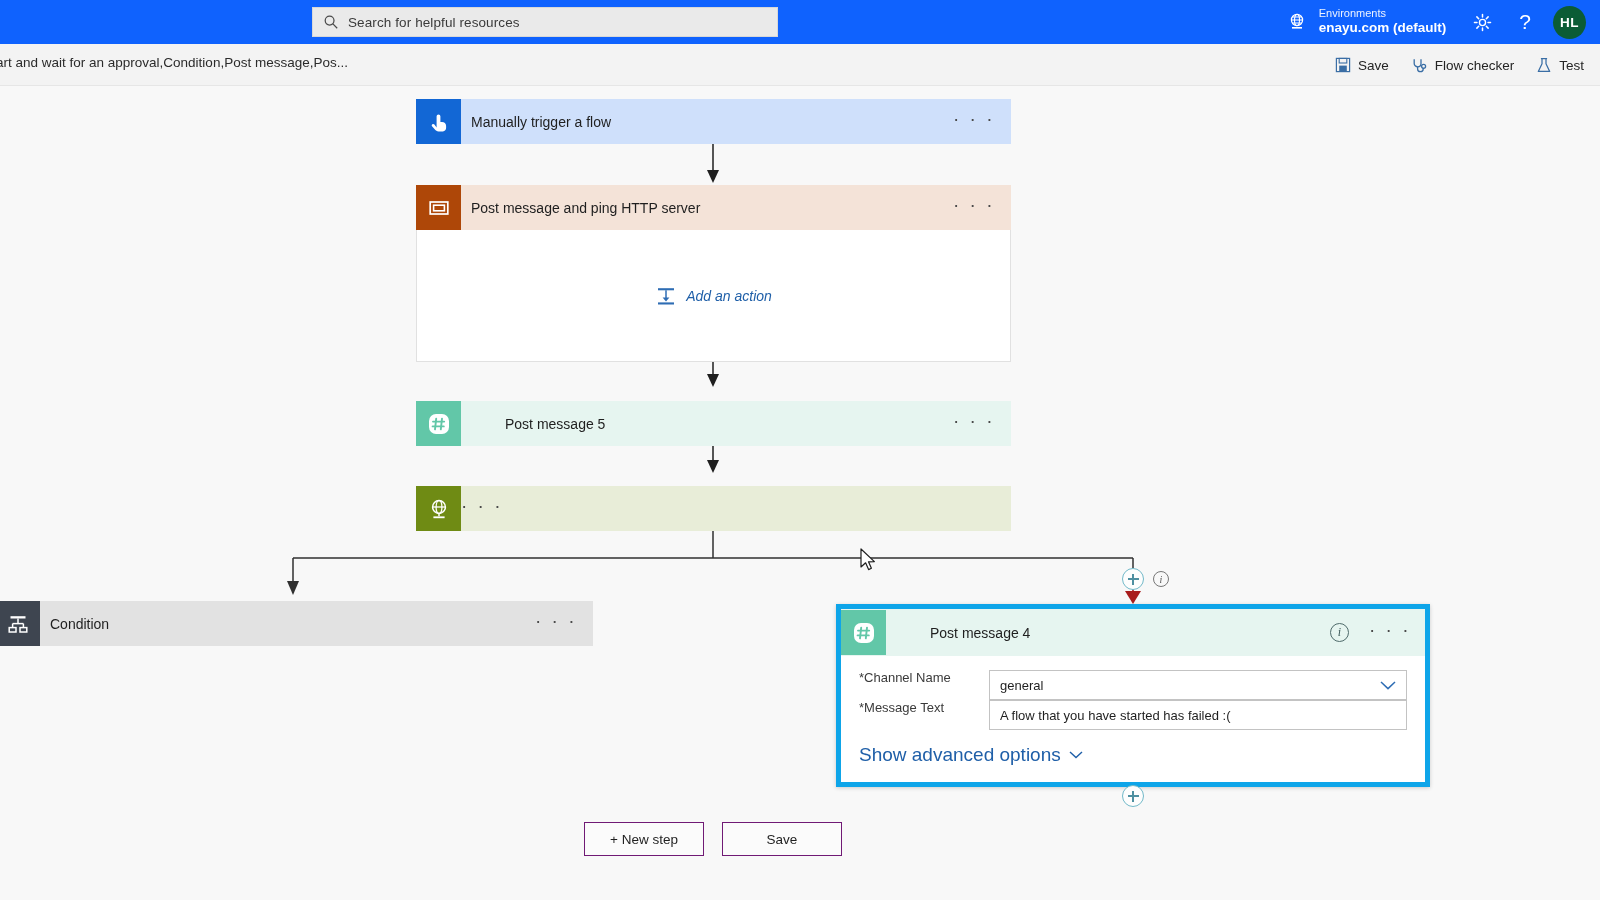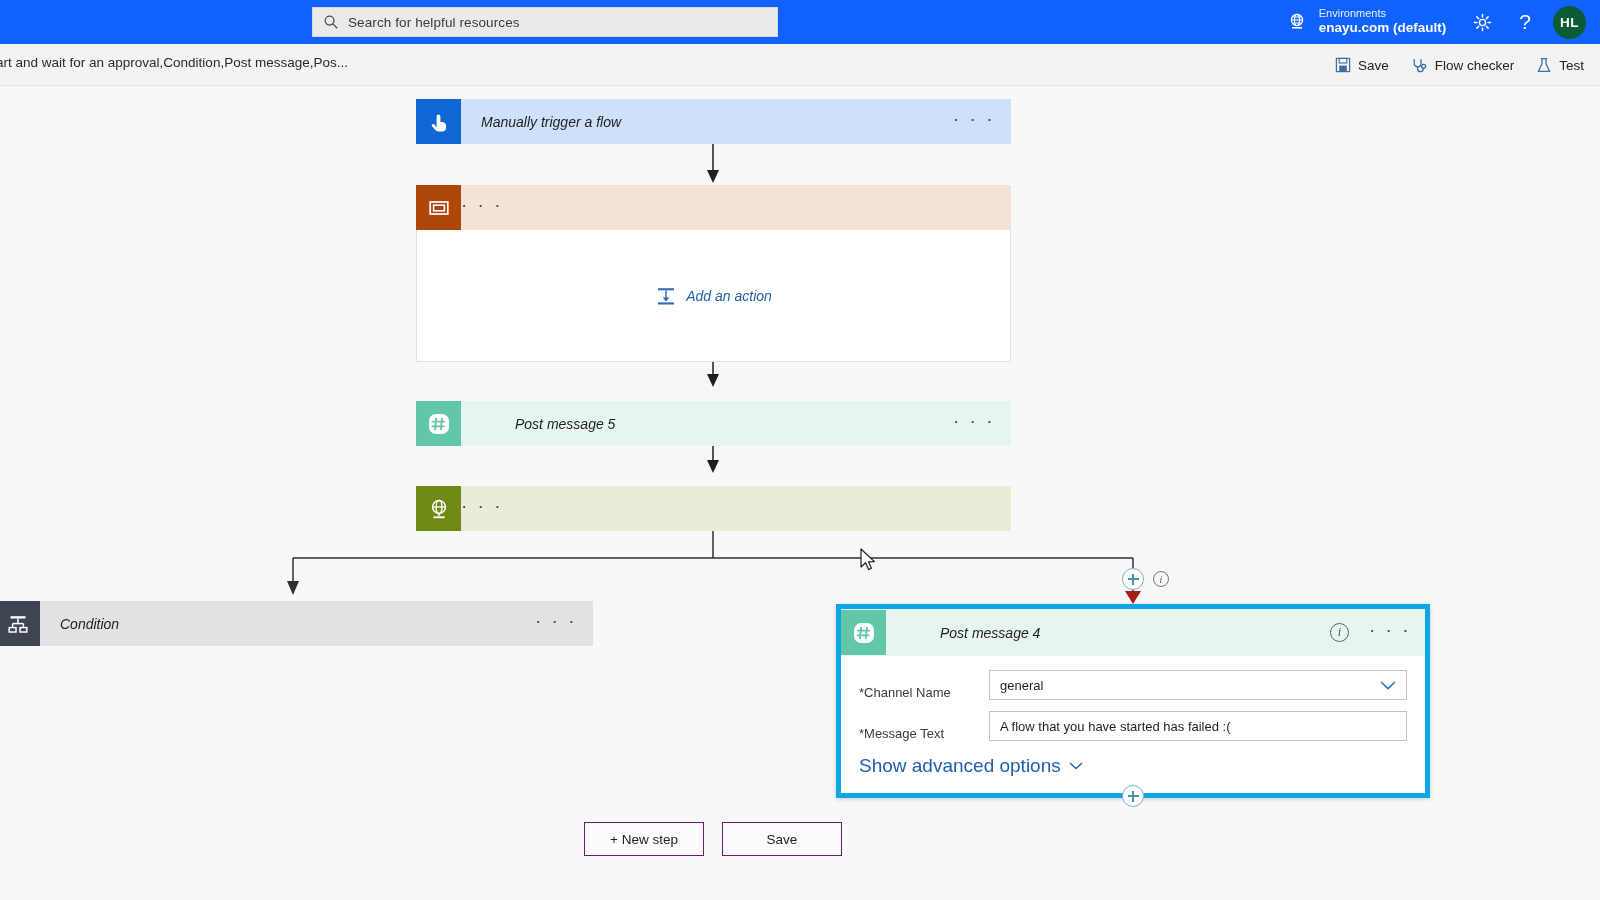--- a/index.html
+++ b/index.html
@@ -126,25 +126,24 @@
     position: relative;
   }
   .node-icon {
     width: 45px; height: 45px;
     flex: 0 0 45px;
     display: flex; align-items: center; justify-content: center;
   }
   .node-title {
     font-size: 14px;
     color: #1f1f1f;
-    padding-left: 20px;
+    padding-left: 10px;
     flex: 1 1 auto;
     white-space: nowrap;
     overflow: hidden;
-    font-style: italic;
   }
   .ellipsis {
     color: #4a4a4a;
     font-size: 19px;
     letter-spacing: 2.5px;
     padding-right: 16px;
     line-height: 1;
     margin-top: -6px;
     user-select: none;
   }
@@ -208,22 +207,21 @@
     font-style: italic;
     font-family: "Liberation Serif", serif;
     display: flex; align-items: center; justify-content: center;
     margin-right: 20px;
     cursor: pointer;
   }
 
   .form-body { padding: 14px 18px 16px 18px; }
   .form-row {
     display: flex;
-    align-items: flex-end;
-    margin-bottom: 11px;
+    align-items: flex-start;
   }
   .form-label {
     width: 130px;
     flex: 0 0 130px;
     font-size: 13px;
     color: #3a3a3a;
   }
   .req-star { color: #3a3a3a; }
   .form-control {
     flex: 1 1 auto;
@@ -424,20 +422,21 @@
   </div>
 
   <div class="node n-scope" style="left:416px; top:99px; width:595px;">
     <div class="node-head">
       <div class="node-icon">
         <svg width="24" height="24" viewBox="0 0 24 24">
           <rect x="3.2" y="6" width="17.6" height="12" fill="none" stroke="#ffffff" stroke-width="1.7"></rect>
           <rect x="6.6" y="9.2" width="10.8" height="5.6" fill="none" stroke="#ffffff" stroke-width="1.6"></rect>
         </svg>
       </div>
+      <div class="node-title">Post message and ping HTTP server</div>
       <div class="ellipsis">· · ·</div>
     </div>
     <div class="scope-body">
       <div class="add-action">
         <svg width="22" height="22" viewBox="0 0 22 22">
           <rect x="3" y="3.2" width="16" height="2.1" fill="#2e6db4"></rect>
           <line x1="11" y1="5.3" x2="11" y2="14" stroke="#2e6db4" stroke-width="1.5"></line>
           <polygon points="7.6,12.4 14.4,12.4 11,16.6" fill="#2e6db4"></polygon>
           <rect x="3" y="17.4" width="16" height="2.1" fill="#2e6db4"></rect>
         </svg>

